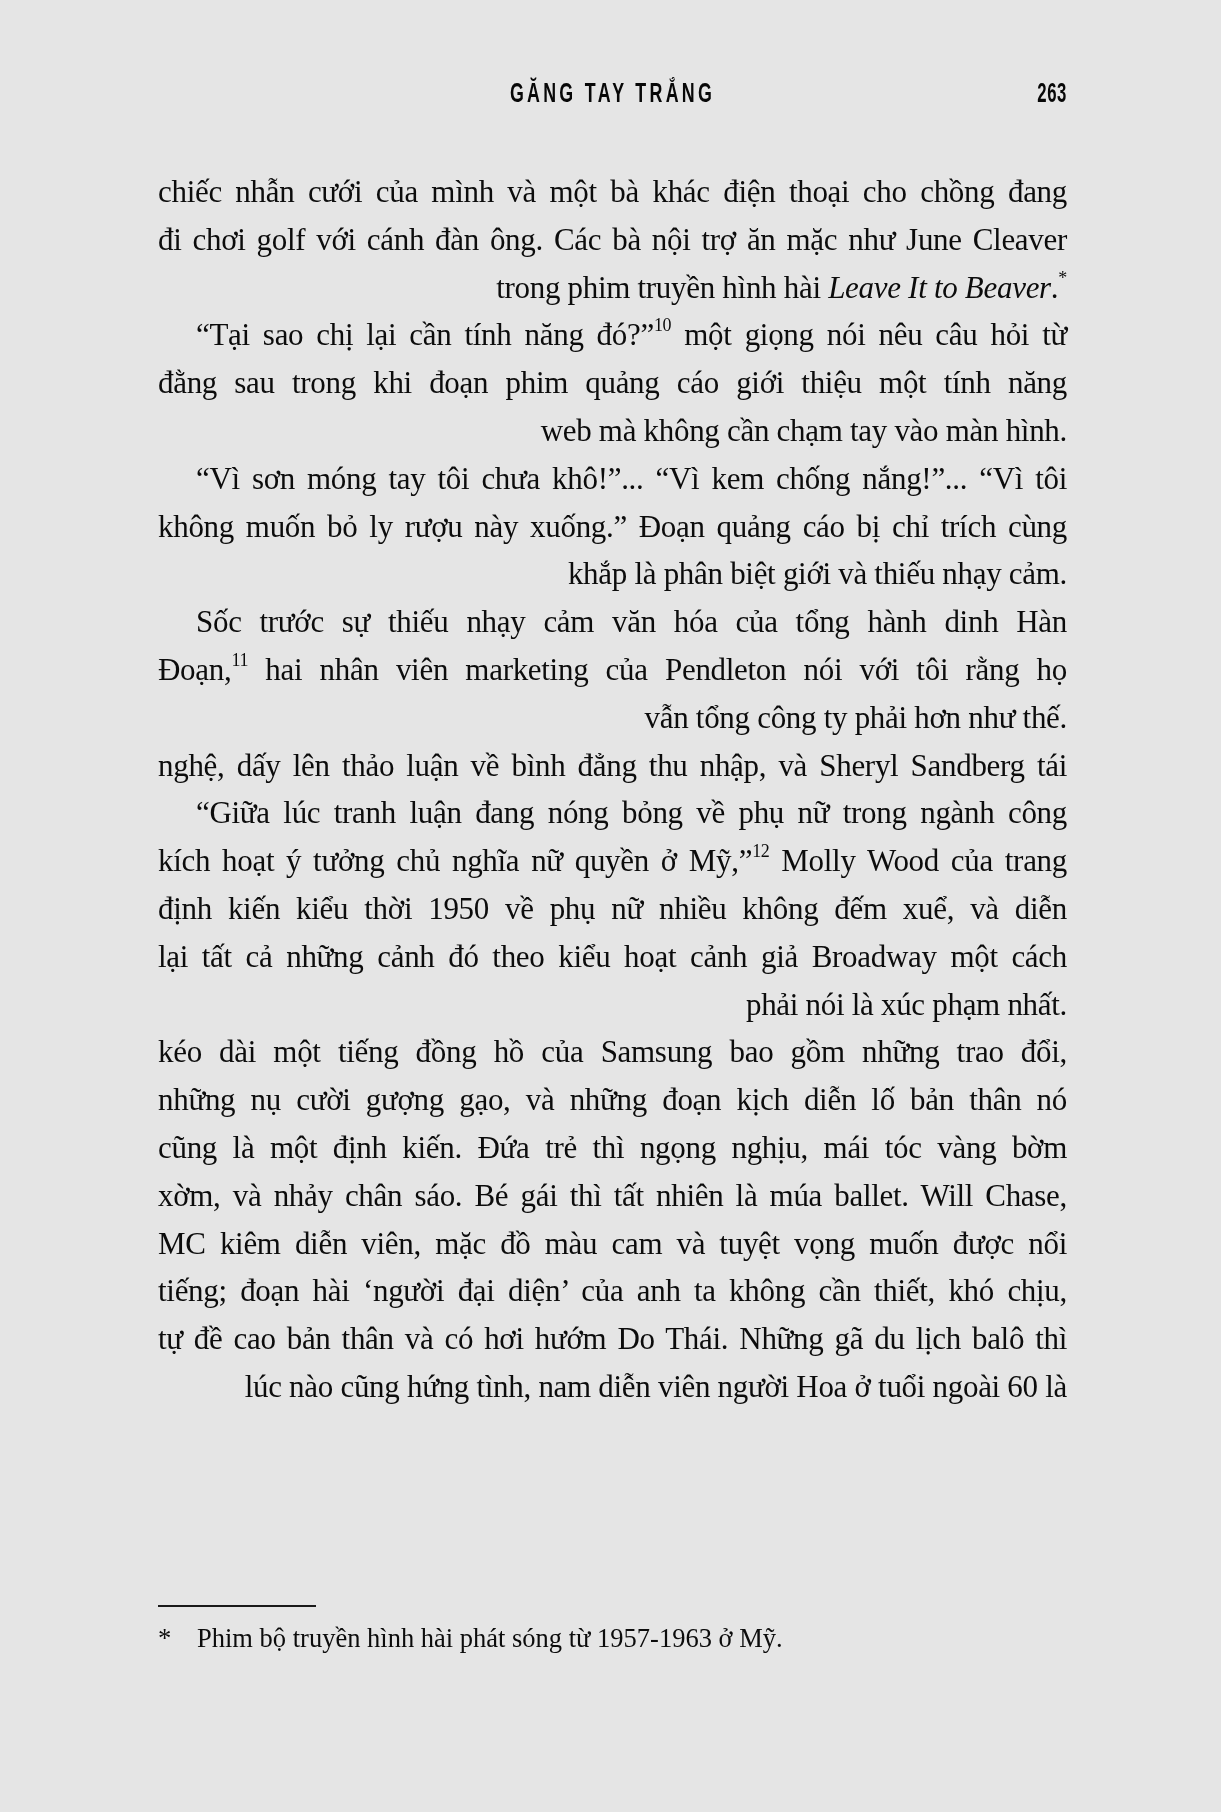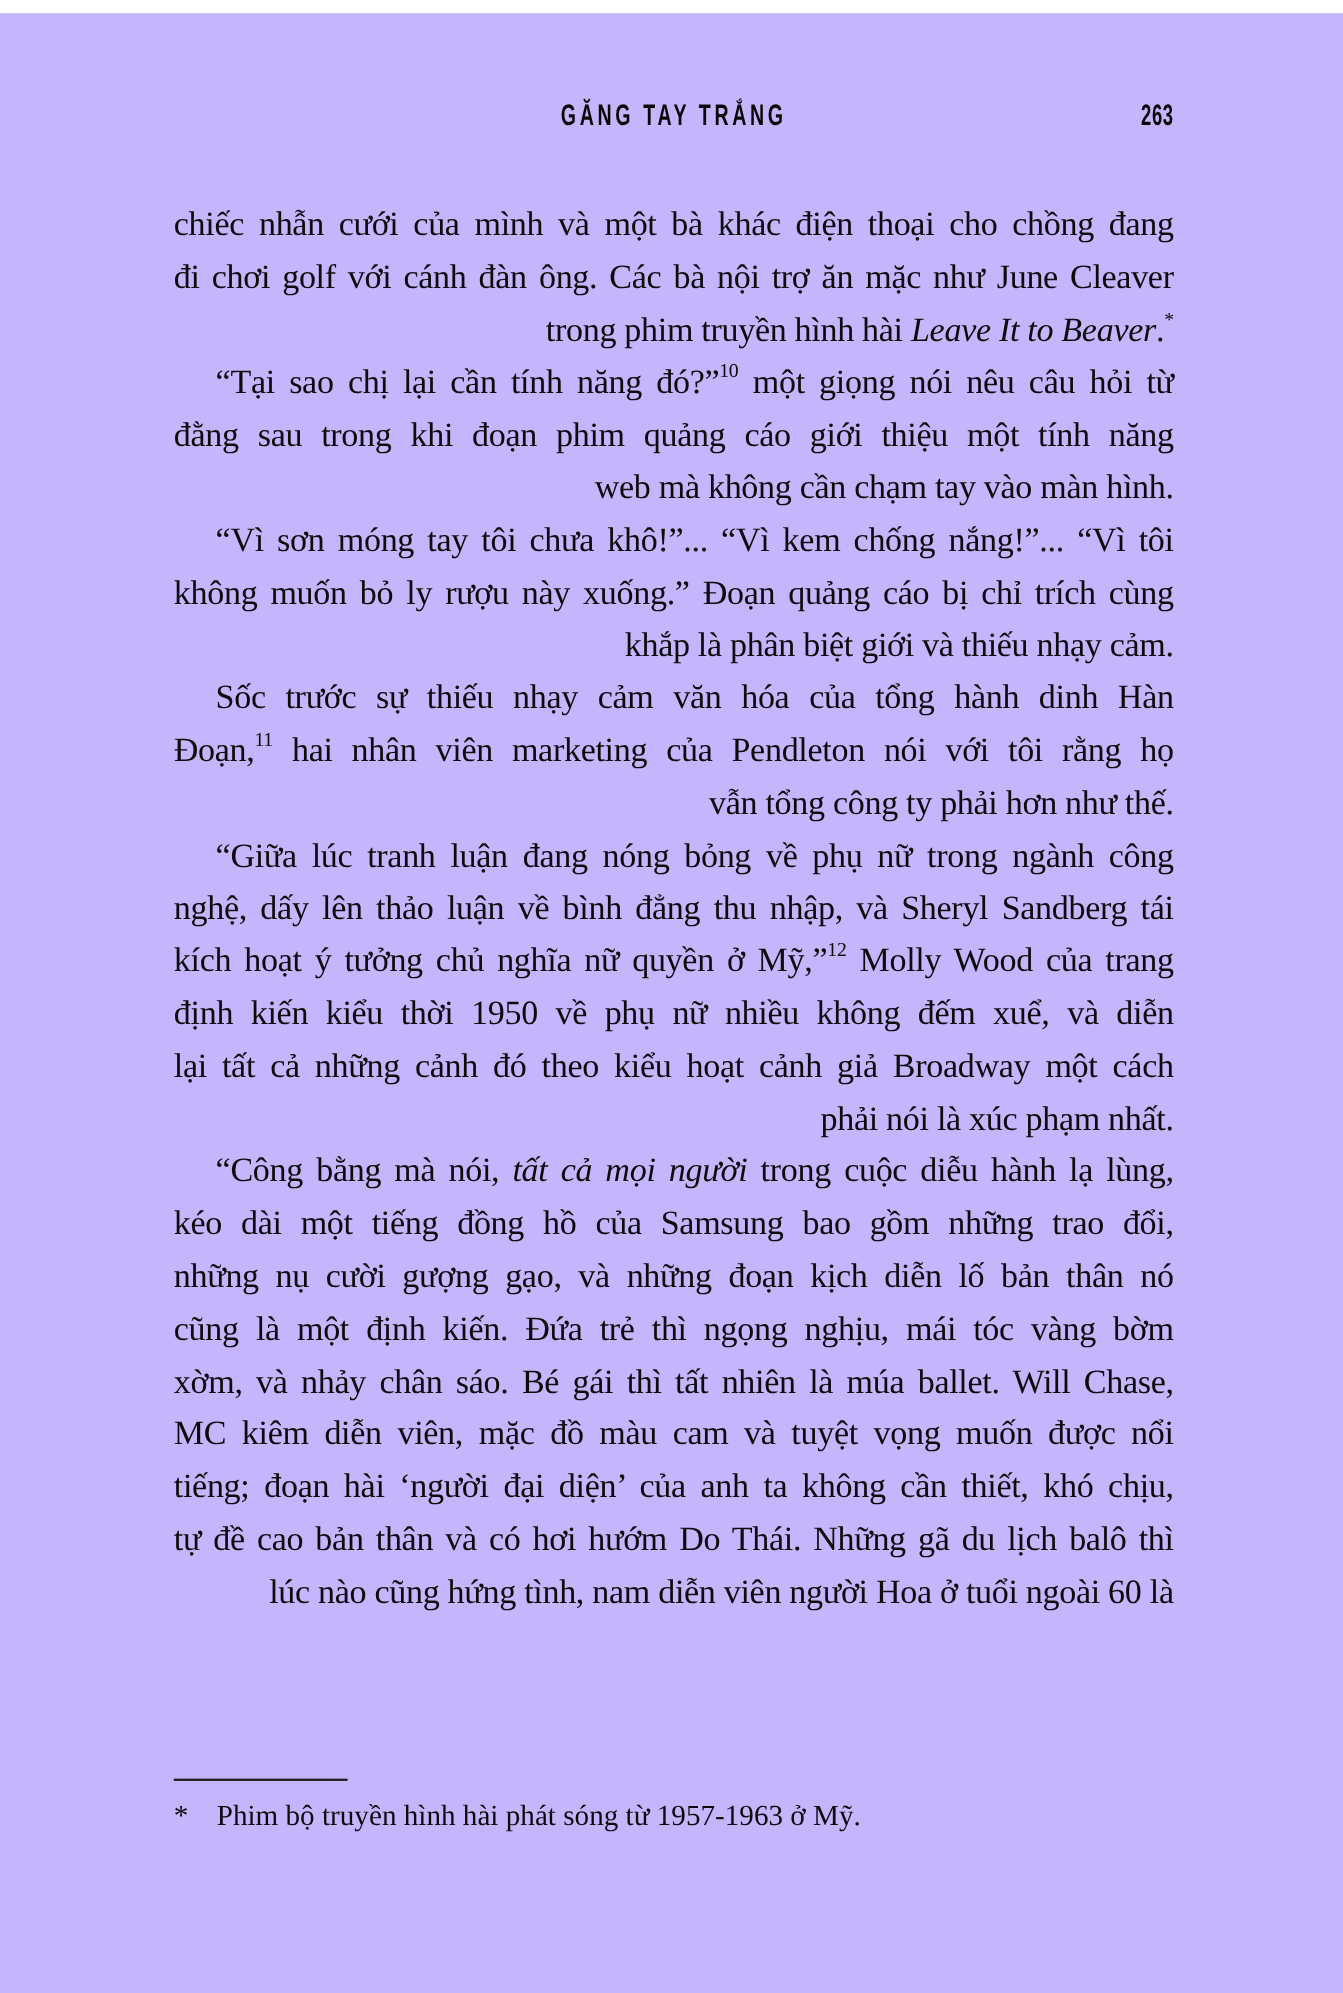--- a/index.html
+++ b/index.html
@@ -11,22 +11,21 @@
     width: 1221px;
     height: 1812px;
     position: relative;
     overflow: hidden;
     font-family: "Liberation Serif", "DejaVu Serif", serif;
     color: #0c0c0c;
   }
   .page {
     position: absolute;
     inset: 0;
-    background: #c4b5fd;
-    margin-top: 12px;
+    background: #e5e5e5;
   }
   
   .page-header {
     position: absolute;
     top: 80px;
     left: 158px;
     width: 909px;
     height: 28px;
     line-height: 26px;
     text-align: center;
@@ -132,29 +131,28 @@
         <div class="line indent"><span>“Vì sơn móng tay tôi chưa khô!”... “Vì kem chống nắng!”... “Vì tôi</span></div>
         <div class="line"><span>không muốn bỏ ly rượu này xuống.” Đoạn quảng cáo bị chỉ trích cùng</span></div>
         <div class="line last"><span>khắp là phân biệt giới và thiếu nhạy cảm.</span></div>
       </div>
       <div class="para">
         <div class="line indent"><span>Sốc trước sự thiếu nhạy cảm văn hóa của tổng hành dinh Hàn</span></div>
         <div class="line"><span>Đoạn,</span><sup>11</sup><span> hai nhân viên marketing của Pendleton nói với tôi rằng họ</span></div>
         <div class="line last"><span>vẫn tổng công ty phải hơn như thế.</span></div>
       </div>
       <div class="para">
+        <div class="line"><span>nghệ, dấy lên thảo luận về bình đẳng thu nhập, và Sheryl Sandberg tái</span></div>
         <div class="line indent"><span>“Giữa lúc tranh luận đang nóng bỏng về phụ nữ trong ngành công</span></div>
-        <div class="line"><span>nghệ, dấy lên thảo luận về bình đẳng thu nhập, và Sheryl Sandberg tái</span></div>
         <div class="line"><span>kích hoạt ý tưởng chủ nghĩa nữ quyền ở Mỹ,”</span><sup>12</sup><span> Molly Wood của trang</span></div>
         <div class="line"><span>định kiến kiểu thời 1950 về phụ nữ nhiều không đếm xuể, và diễn</span></div>
         <div class="line"><span>lại tất cả những cảnh đó theo kiểu hoạt cảnh giả Broadway một cách</span></div>
         <div class="line last"><span>phải nói là xúc phạm nhất.</span></div>
       </div>
       <div class="para">
-        <div class="line indent"><span>“Công bằng mà nói, </span><span class="it">tất cả mọi người</span><span> trong cuộc diễu hành lạ lùng,</span></div>
         <div class="line"><span>kéo dài một tiếng đồng hồ của Samsung bao gồm những trao đổi,</span></div>
         <div class="line"><span>những nụ cười gượng gạo, và những đoạn kịch diễn lố bản thân nó</span></div>
         <div class="line"><span>cũng là một định kiến. Đứa trẻ thì ngọng nghịu, mái tóc vàng bờm</span></div>
         <div class="line"><span>xờm, và nhảy chân sáo. Bé gái thì tất nhiên là múa ballet. Will Chase,</span></div>
         <div class="line"><span>MC kiêm diễn viên, mặc đồ màu cam và tuyệt vọng muốn được nổi</span></div>
         <div class="line"><span>tiếng; đoạn hài ‘người đại diện’ của anh ta không cần thiết, khó chịu,</span></div>
         <div class="line"><span>tự đề cao bản thân và có hơi hướm Do Thái. Những gã du lịch balô thì</span></div>
         <div class="line last"><span>lúc nào cũng hứng tình, nam diễn viên người Hoa ở tuổi ngoài 60 là</span></div>
       </div>
     </main>

